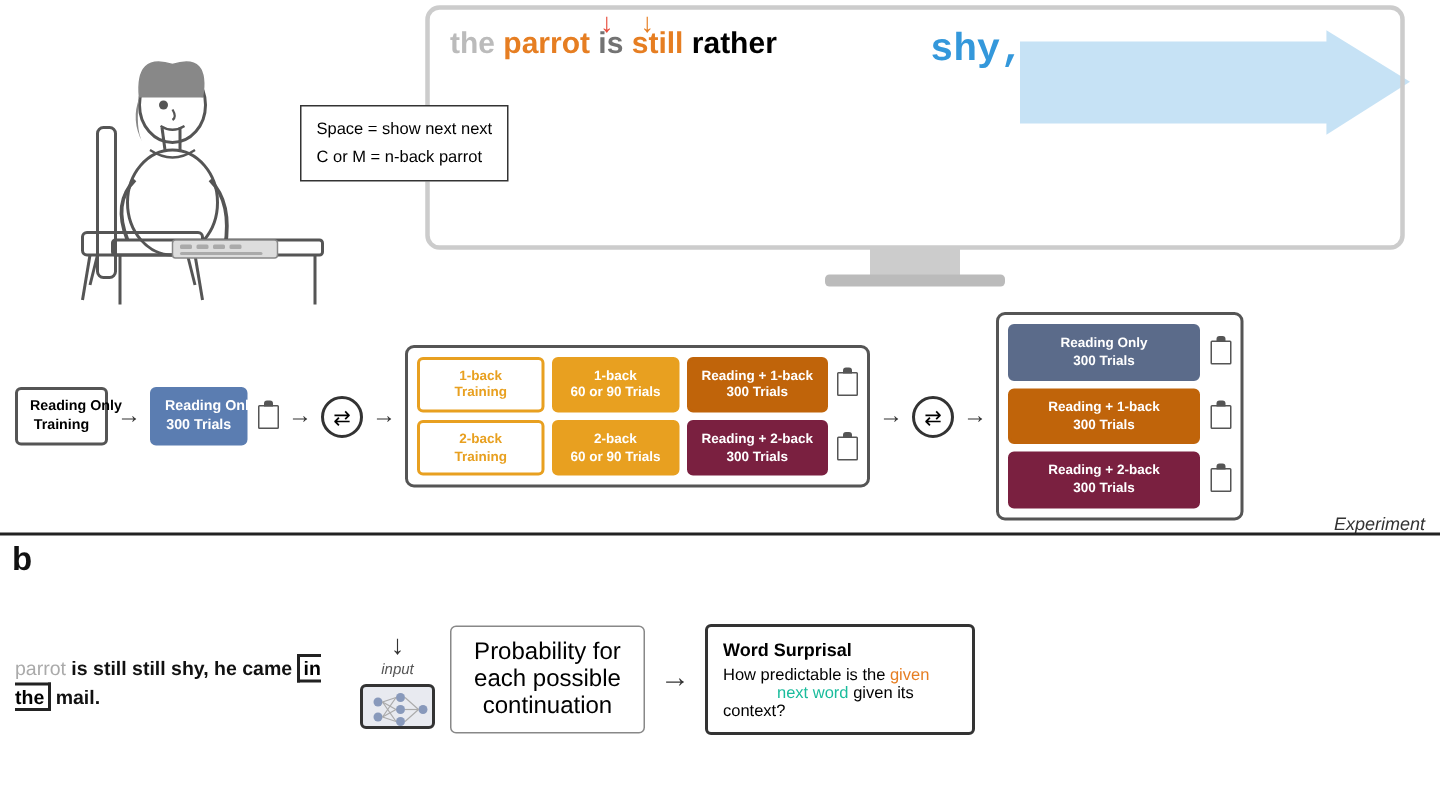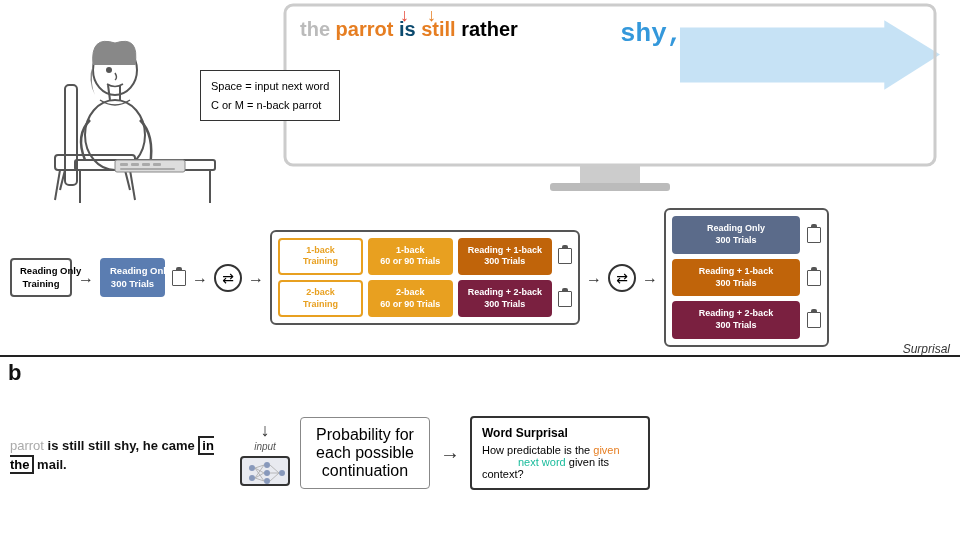--- a/index.html
+++ b/index.html
@@ -35,21 +35,21 @@
     
     .monitor-area {
       position: absolute;
       left: 270px;
       top: 0;
       width: 680px;
       height: 210px;
     }
 
     .word-parrot { color: #e67e22; }
-    .word-is { color: #0c4a6e; }
+    .word-is { color: #737373; }
     .word-still { color: #e67e22; }
     .word-rather { color: #000000; }
     .word-shy { color: #3498db; font-size: 26px; }
     .word-he { color: #e67e22; }
     .word-came { color: #2ecc71; }
     .word-in { color: #2ecc71; }
     .word-the { color: #2ecc71; }
     .word-mail { color: #2ecc71; }
 
     
@@ -362,21 +362,21 @@
       <rect x="96" y="158" width="8" height="3" rx="1" fill="#aaa"></rect>
       <rect x="107" y="158" width="8" height="3" rx="1" fill="#aaa"></rect>
       <rect x="118" y="158" width="8" height="3" rx="1" fill="#aaa"></rect>
       <rect x="85" y="163" width="55" height="2" rx="1" fill="#aaa"></rect>
 
       <path d="M65 95 Q80 105 95 95" fill="none" stroke="#555" stroke-width="1.5"></path>
     </svg>
   </div>
 
   <div class="instruction-box" style="left:200px; top:70px;">
-    <div>Space  =  input next word</div>
+    <div>Space  =  show next next</div>
     <div>C or M  =  n-back parrot</div>
   </div>
 
   <div class="monitor-area">
 
     <div style="position:absolute; top:5px; left:130px; display:flex; gap:18px;">
       <span style="color:#e74c3c; font-size:18px;">↓</span>
       <span style="color:#e67e22; font-size:18px;">↓</span>
     </div>
 
@@ -457,21 +457,21 @@
       <span class="clipboard-icon"></span>
     </div>
     <div style="display:flex; align-items:center; gap:3px;">
       <div class="flow-box maroon-bg" style="font-size:9px; flex:1;">Reading + 2-back<br>300 Trials</div>
       <span class="clipboard-icon"></span>
     </div>
   </div>
 
 </div>
 
-<div class="experiment-label">Surprisal</div>
+<div class="experiment-label">Experiment</div>
 
 <div class="h-line"></div>
 
 <div class="b-label">b</div>
 
 <div class="bottom-section">
 
   <div class="bottom-sentence" style="width:220px;">
     <span class="faded">parrot</span><span class="bold"> is still still shy, he came </span><span class="highlight-box">in the</span><span class="bold"> mail.</span>
   </div>

